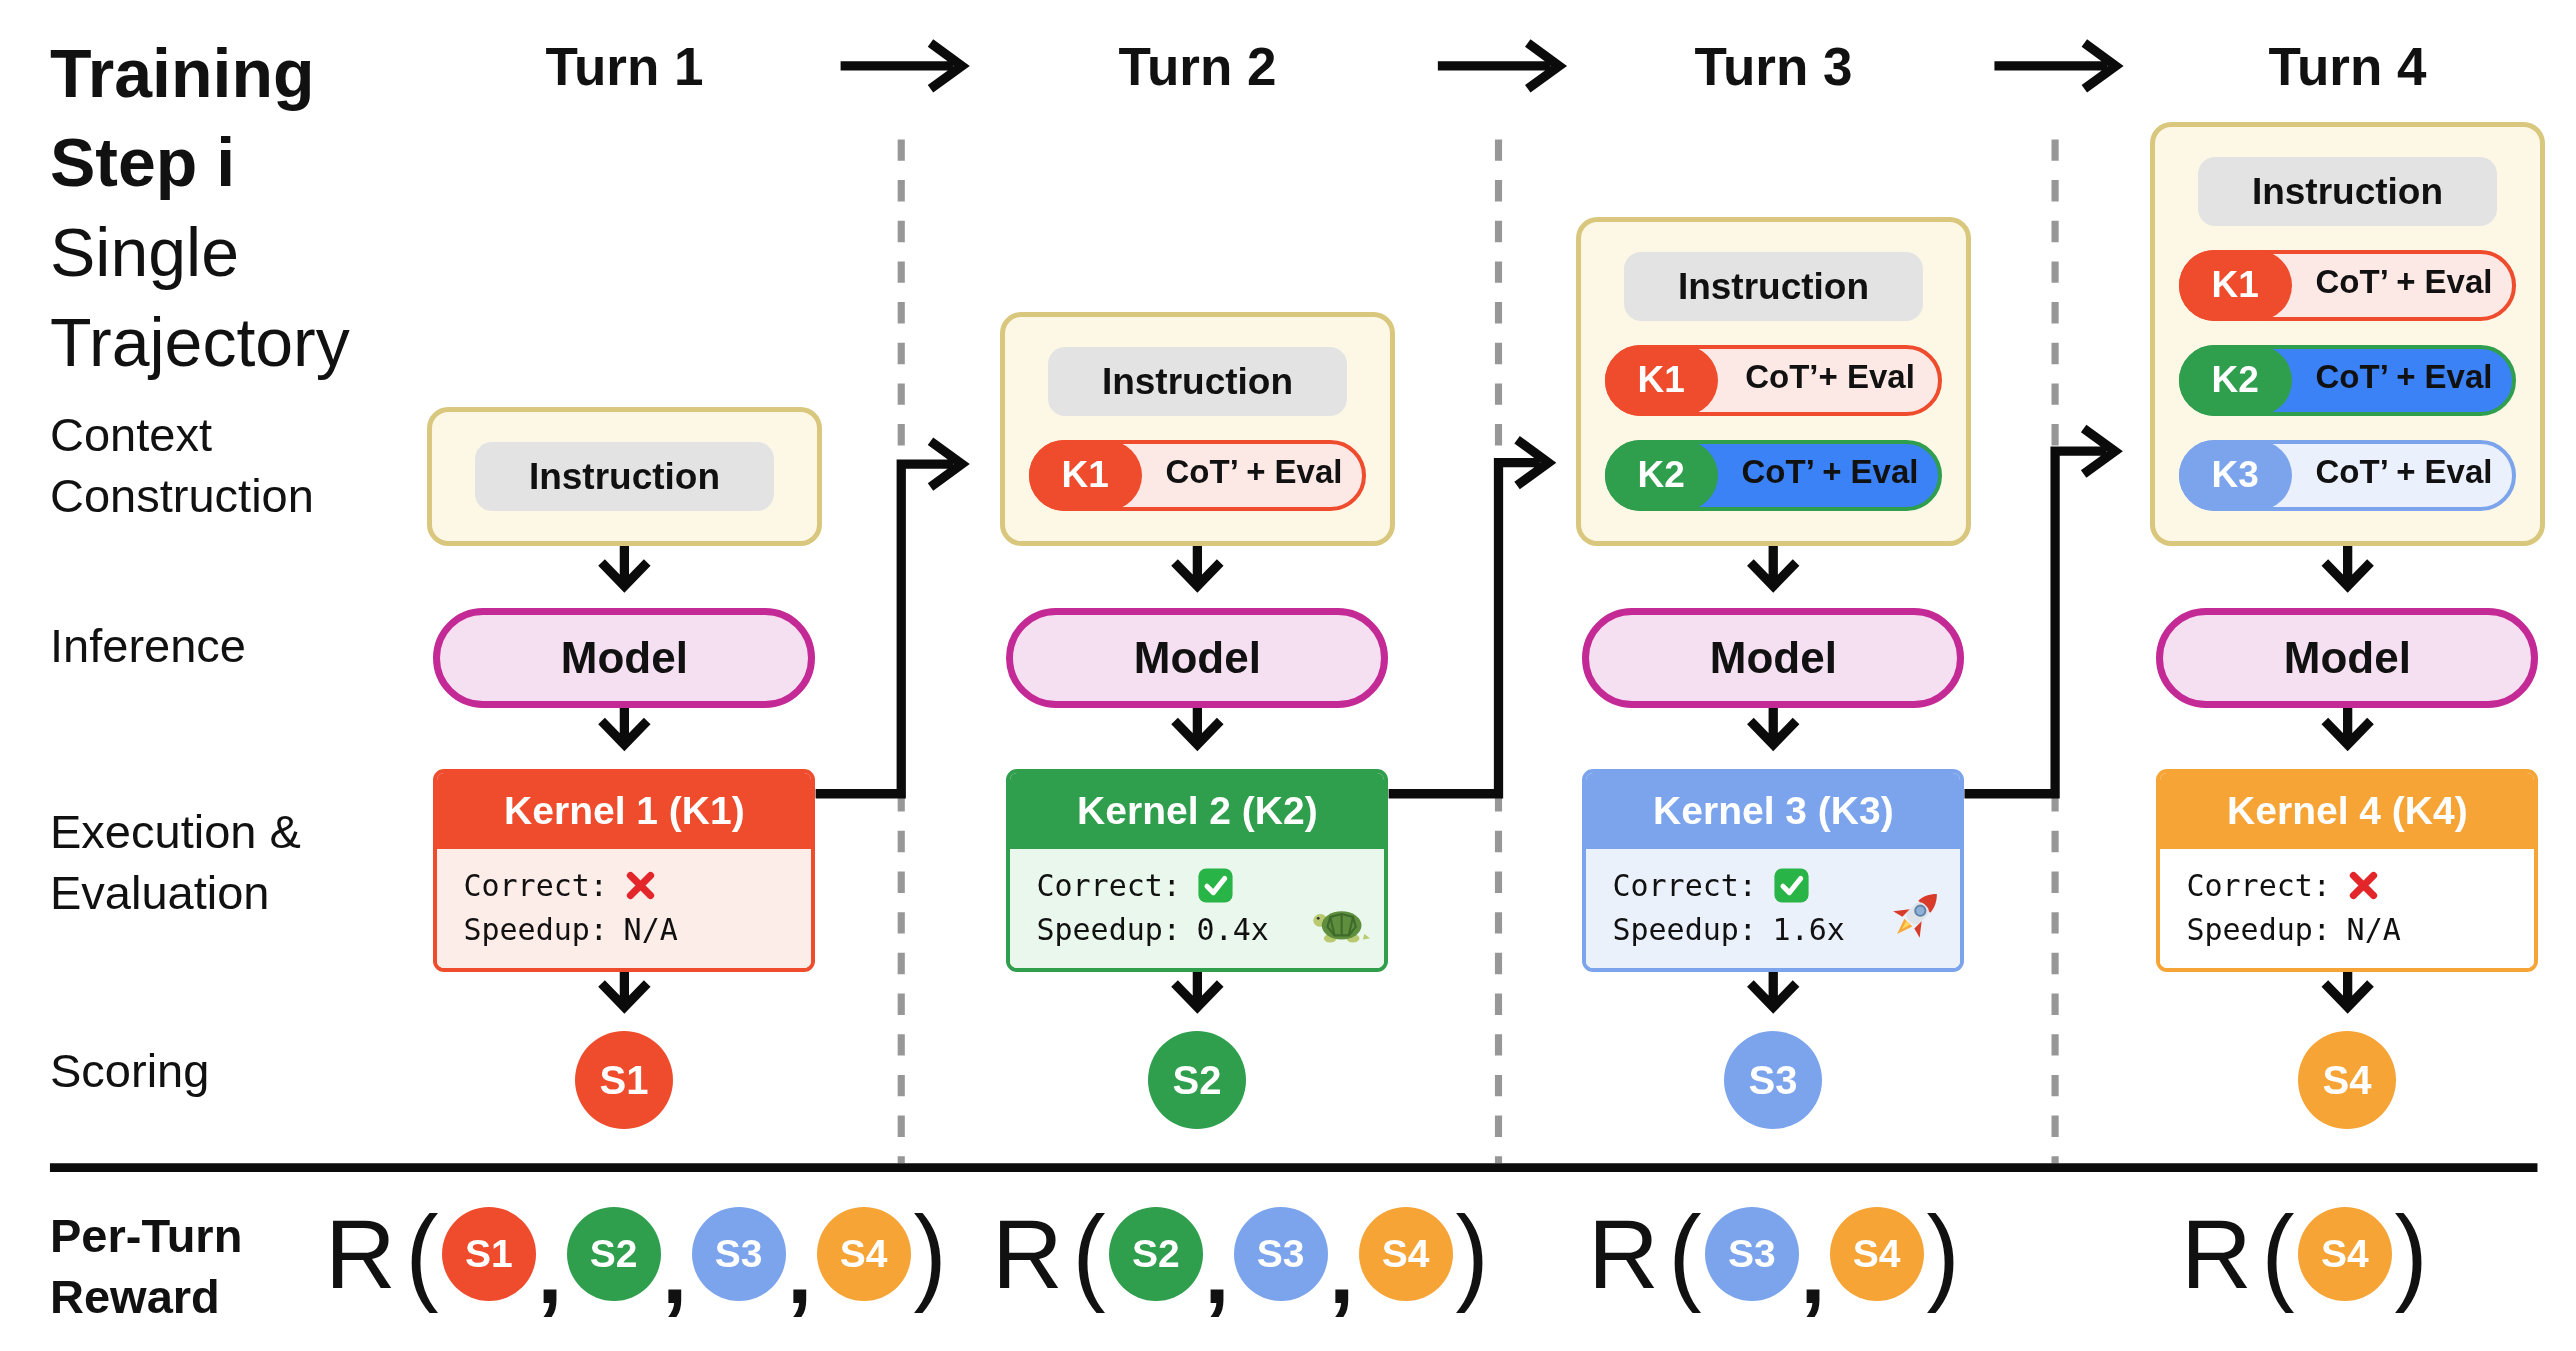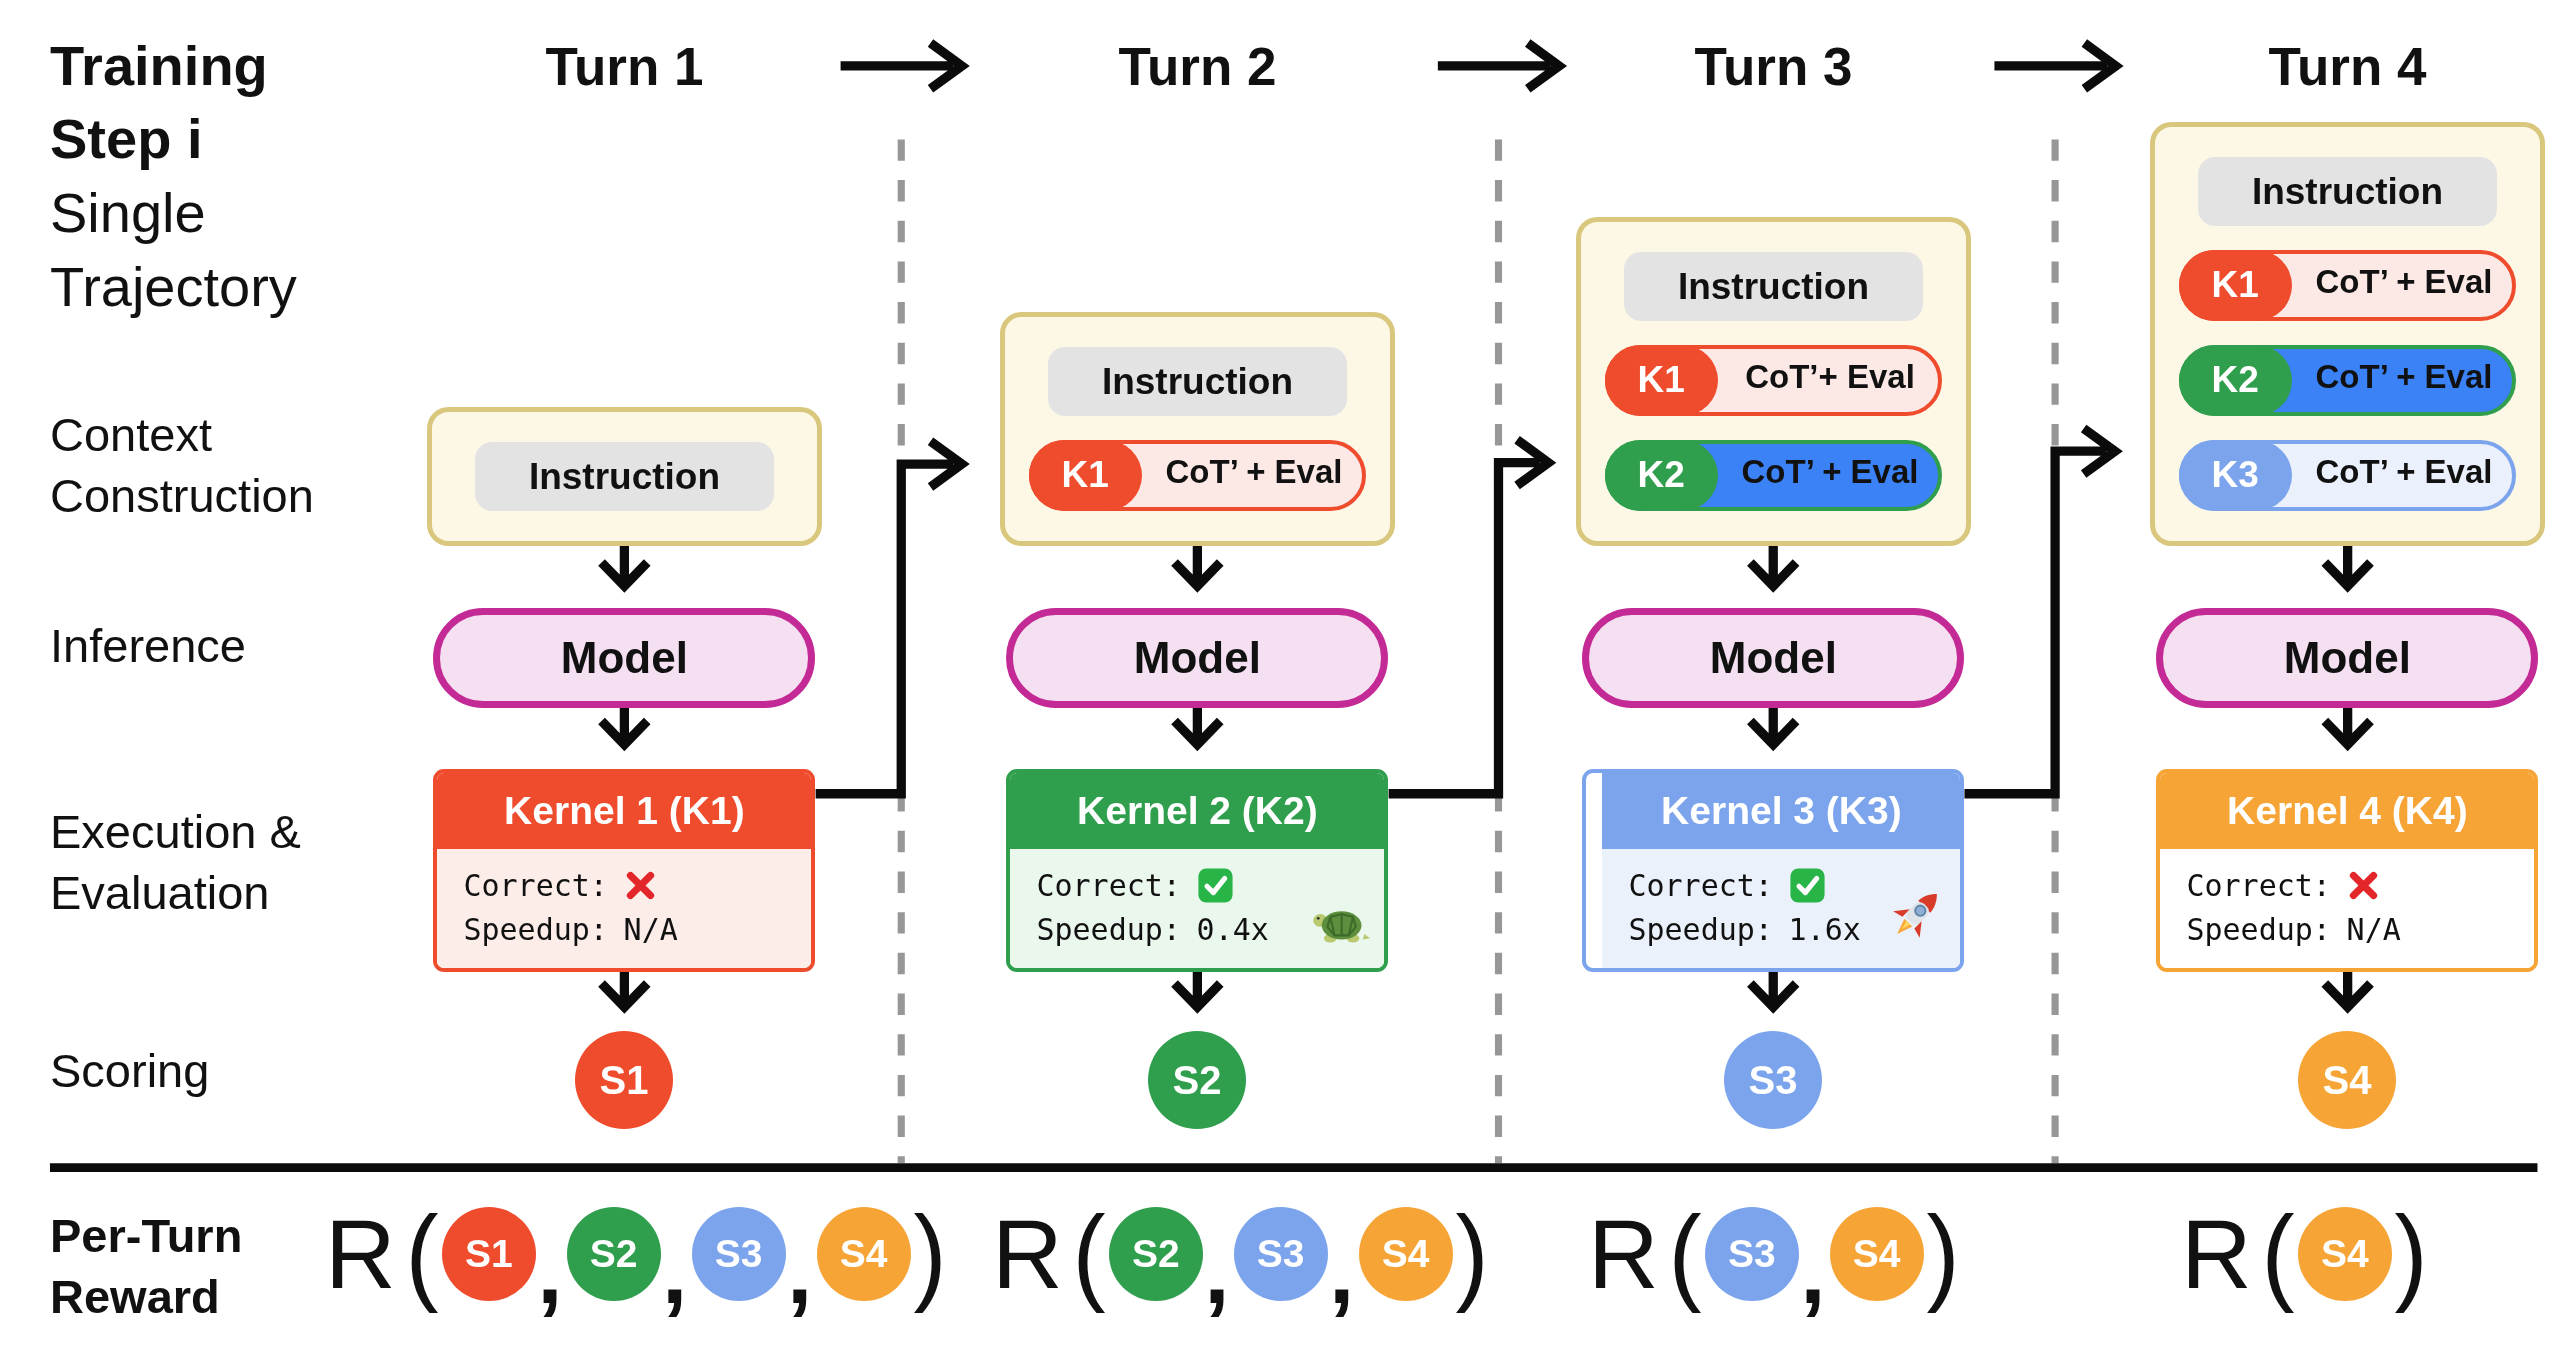--- a/index.html
+++ b/index.html
@@ -1,21 +1,21 @@
 <!DOCTYPE html>
 <html style="font-size:11.4px"><head>
 <meta charset="utf-8">
 <style>
   html,body{margin:0;padding:0;background:#fff;}
   .canvas{position:relative;width:2576px;height:1352px;background:#ffffff;overflow:hidden;
           font-family:"Liberation Sans",sans-serif;color:#111;}
   .svg-layer{position:absolute;left:0;top:0;width:2576px;height:1352px;pointer-events:none;}
 
   
-  .page-title{position:absolute;left:50px;top:28.5px;width:328px;font-size:56px;line-height:1.32;}
+  .page-title{position:absolute;left:50px;top:28.5px;width:328px;font-size:68px;line-height:1.32;}
   .page-title .bold{font-weight:700;}
   .row-label{position:absolute;left:50px;width:343px;font-size:47px;line-height:1.3;}
   #lbl-context{top:404px;}
   #lbl-inference{top:615px;}
   #lbl-execution{top:801px;}
   #lbl-scoring{top:1040px;}
   #lbl-reward{top:1205px;font-weight:700;}
 
   
   .col{position:absolute;top:0;width:395px;height:100%;margin-top:16px;}
@@ -42,21 +42,21 @@
 
   .kernel-box{position:absolute;top:753px;left:6.4px;width:382px;border-radius:11px;border:4.3px solid;
       overflow:hidden;box-sizing:border-box;background:#fff;}
   .kernel-header{height:76px;display:flex;align-items:center;justify-content:center;color:#fff;
       font-size:39px;font-weight:700;}
   .kernel-body{position:relative;padding:14.3px 0 17px 26px;font-family:"DejaVu Sans Mono",monospace;
       font-size:30px;color:#111;}
   .k-row{display:flex;align-items:center;gap:15.7px;height:44px;}
   .k-red{border-color:#EF4B2D;}    .k-red .kernel-header{background:#EF4B2D;}    .k-red .kernel-body{background:#FCEDE9;}
   .k-green{border-color:#2F9E4D;}  .k-green .kernel-header{background:#2F9E4D;}  .k-green .kernel-body{background:#EAF7EC;}
-  .k-blue{border-color:#7CA4EC;padding-left:16px;}   .k-blue .kernel-header{background:#7CA4EC;}   .k-blue .kernel-body{background:#EBF1FB;}
+  .k-blue{border-color:#7CA4EC;}   .k-blue .kernel-header{background:#7CA4EC;}   .k-blue .kernel-body{background:#EBF1FB;}
   .k-orange{border-color:#F6A436;} .k-orange .kernel-header{background:#F6A436;} .k-orange .kernel-body{background:#FFFFFF;}
   .pet{position:absolute;}
 
   .score-circle{position:absolute;top:1015px;left:148px;width:98px;height:98px;border-radius:50%;
       color:#fff;display:flex;align-items:center;justify-content:center;font-size:40px;font-weight:700;}
   .s-red{background:#EF4B2D;} .s-green{background:#2F9E4D;} .s-blue{background:#7CA4EC;} .s-orange{background:#F6A436;}
 
   
   .reward-group{position:absolute;top:1200px;display:flex;align-items:center;}
   #rg1{left:325px;} #rg2{left:992px;} #rg3{left:1588px;} #rg4{left:2181px;}

